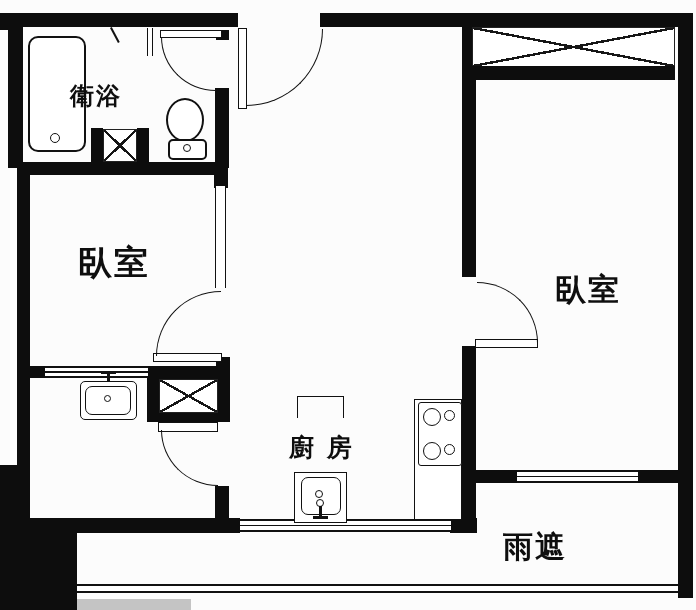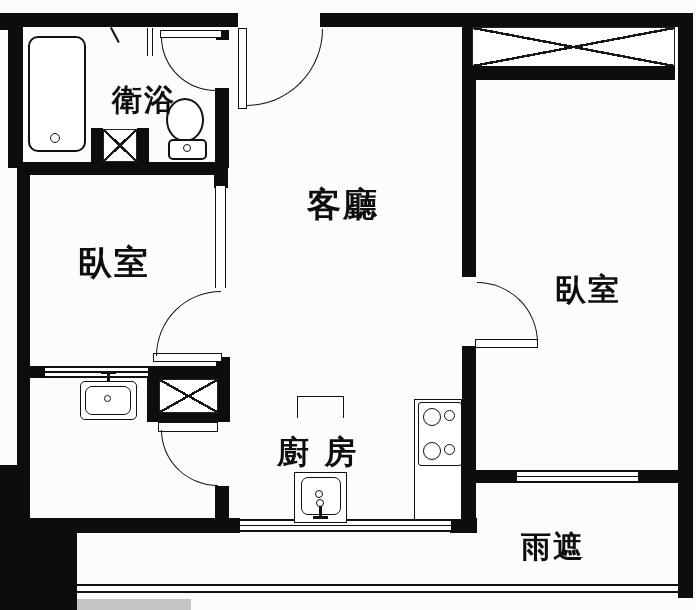--- a/index.html
+++ b/index.html
@@ -115,20 +115,19 @@
 
   <div class="fix" style="left:414px;top:399px;width:48px;height:121px;"></div>
   <div class="fix" style="left:418px;top:402px;width:44px;height:64px;border-radius:3px;"></div>
   <div class="fix circ" style="left:423px;top:408px;width:18px;height:18px;"></div>
   <div class="fix circ" style="left:423px;top:442px;width:18px;height:18px;"></div>
   <div class="fix circ" style="left:444px;top:410px;width:11px;height:11px;"></div>
   <div class="fix circ" style="left:444px;top:444px;width:11px;height:11px;"></div>
 
   <div style="position:absolute;left:77px;top:599px;width:114px;height:11px;background:#c4c4c4;"></div>
 
-  <div class="label" style="left:70px;top:80px;font-size:30px;margin-left:42px;">衛浴</div>
+  <div class="label" style="left:70px;top:80px;font-size:24px;">衛浴</div>
   <div class="label" style="left:78px;top:240px;font-size:34px;">臥室</div>
-  <div class="label" style="left:307px;top:182px;font-size:34px;">客廳</div>
   <div class="label" style="left:555px;top:269px;font-size:31px;">臥室</div>
-  <div class="label" style="left:277px;top:431px;font-size:32px;">廚 房</div>
-  <div class="label" style="left:521px;top:527px;font-size:30px;">雨遮</div>
+  <div class="label" style="left:289px;top:431px;font-size:25px;">廚 房</div>
+  <div class="label" style="left:503px;top:527px;font-size:30px;">雨遮</div>
 
 </div>
 
 </body></html>

